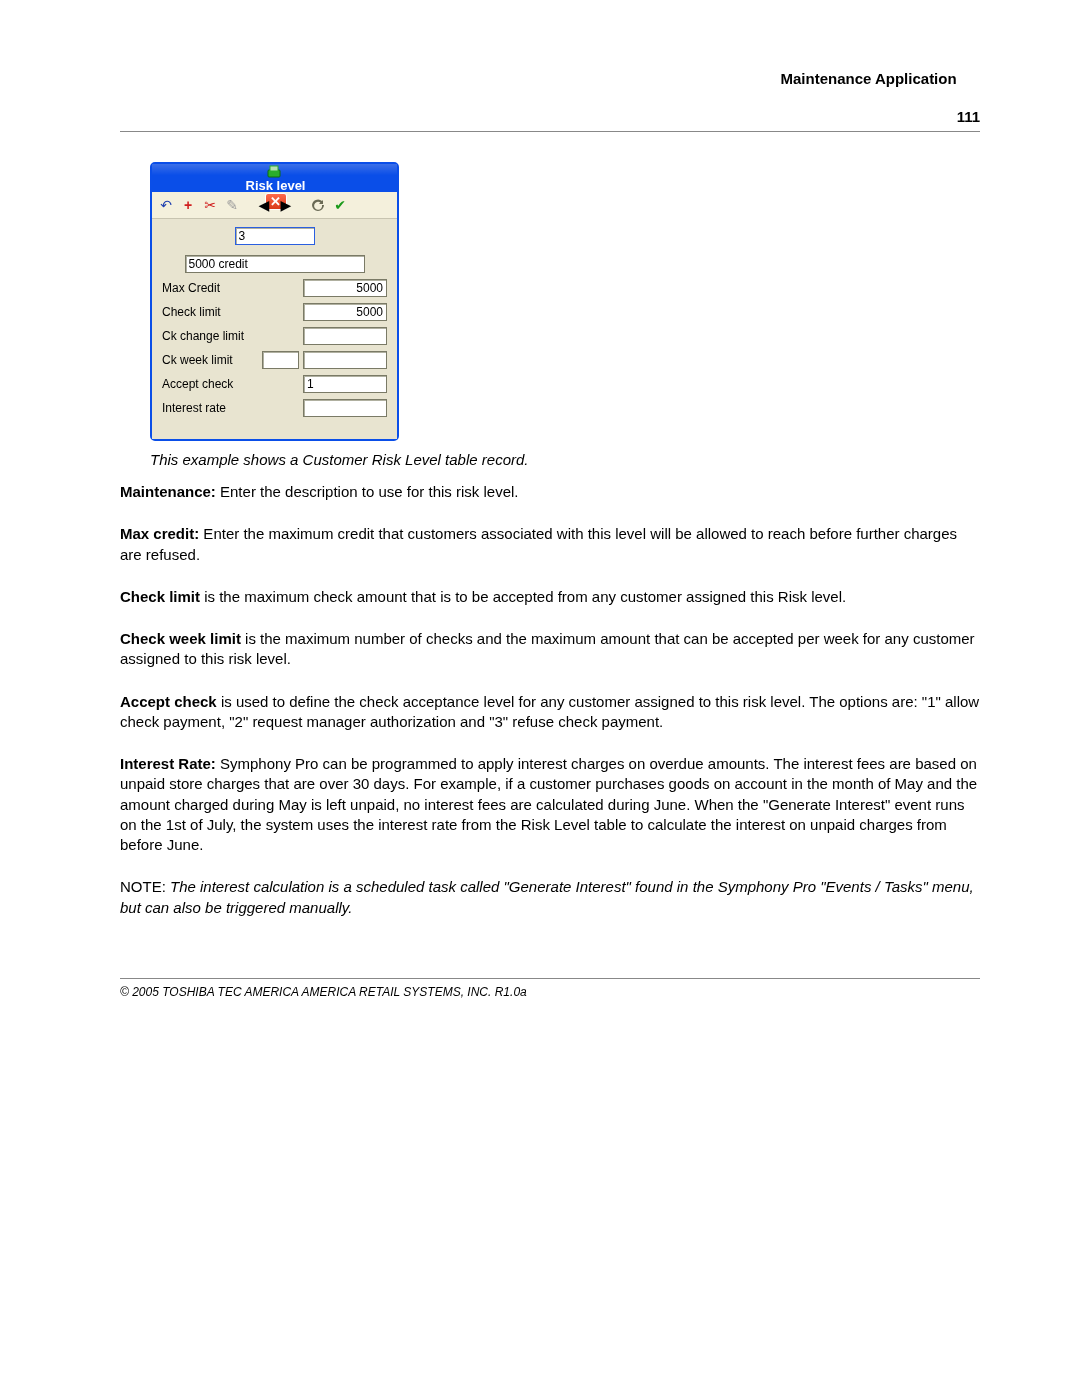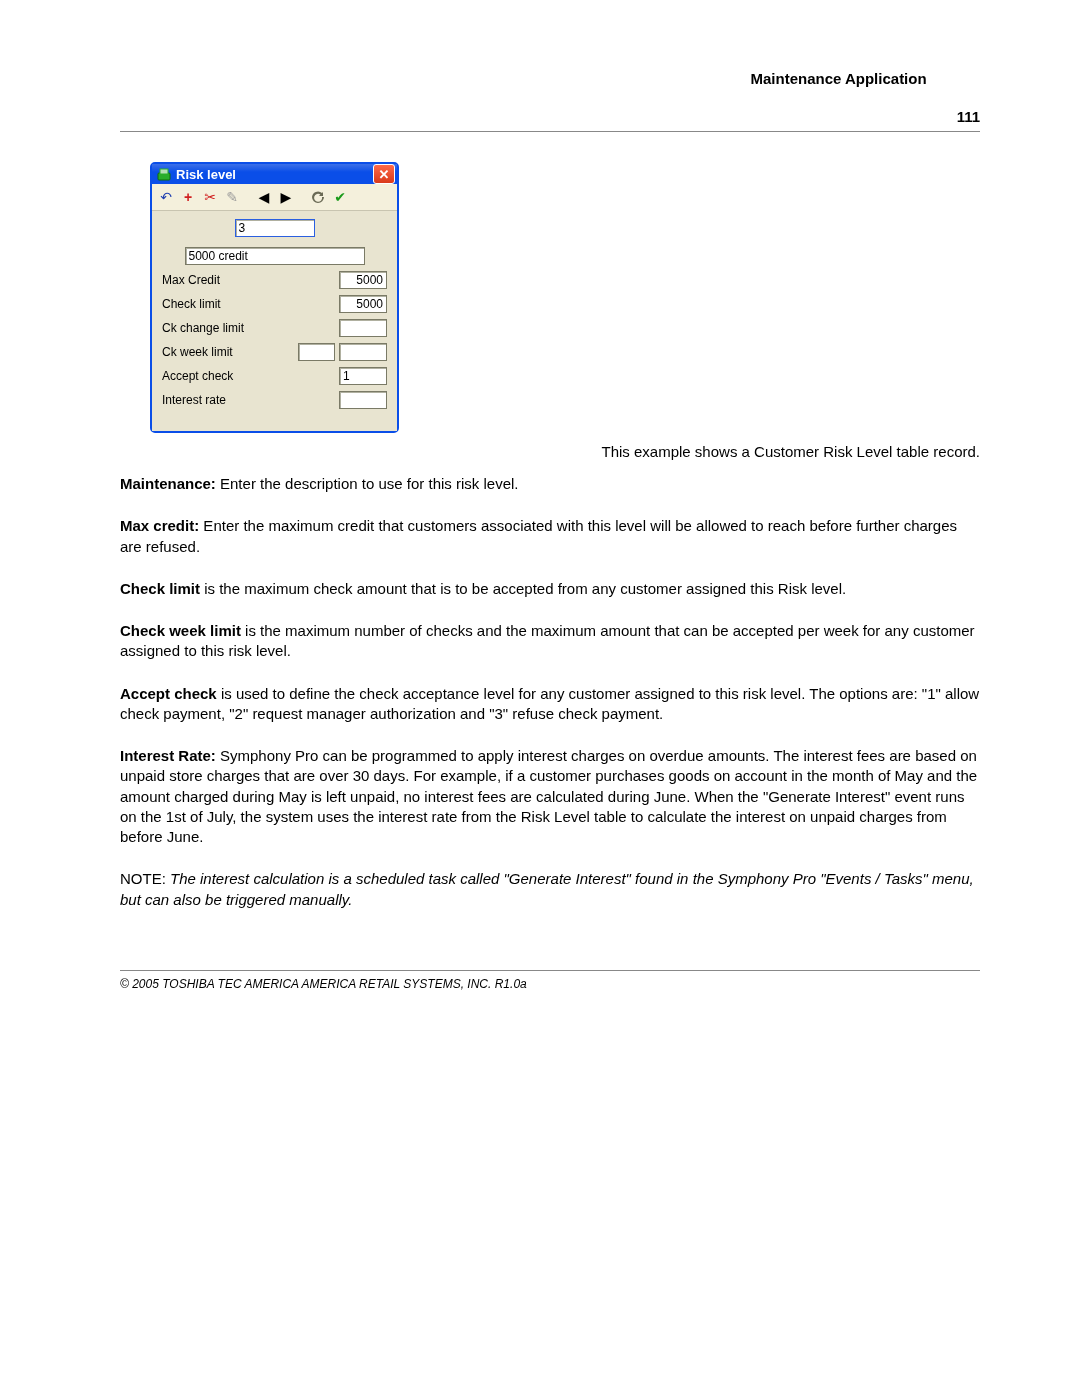--- a/index.html
+++ b/index.html
@@ -11,21 +11,20 @@
     color: #000;
     width: 1080px;
   }
   .page {
     padding: 70px 100px 40px 120px;
     box-sizing: border-box;
   }
   .header-row {
     display: flex;
     justify-content: flex-end;
-    gap: 30px;
     border-bottom: 1px solid #888;
     padding-bottom: 6px;
     margin-bottom: 30px;
     font-size: 15px;
   }
   .header-title { font-weight: bold; }
   .header-page { font-weight: bold; margin-top: 38px; }
 
   
   .dialog {
@@ -36,22 +35,23 @@
     margin-bottom: 10px;
     background: #e8e4d0;
     font-family: Tahoma, Arial, sans-serif;
     font-size: 12px;
   }
   .titlebar {
     background: linear-gradient(to bottom, #3b6fe8, #0a4ee8 40%, #0a4ee8);
     color: #fff;
     display: flex;
     align-items: center;
-    height: 20px;
+    height: 28px;
     padding: 0 2px 0 4px;
+    flex-direction: column;
   }
   .titlebar .tb-icon {
     width: 16px; height: 16px;
     margin-right: 4px;
     display: inline-flex;
     align-items: center; justify-content: center;
   }
   .titlebar-title { font-weight: bold; font-size: 13px; flex: 1; }
   .close-btn {
     width: 20px; height: 18px;
@@ -98,26 +98,26 @@
     height: 18px;
     text-align: right;
     padding: 0 3px;
     box-sizing: border-box;
     font-size: 12px;
     line-height: 16px;
   }
   .fld-left { text-align: left; }
   .fld-w80  { width: 80px; }
   .fld-w37  { width: 37px; }
-  .fld-w72  { width: 48px; }
+  .fld-w72  { width: 84px; }
   .fld-w155 { width: 180px; }
 
   .caption {
+    font-style: italic;
     margin: 8px 0 14px 30px;
-    text-align: right;
   }
 
   p { margin: 0 0 22px 0; line-height: 1.35; }
   b { font-weight: bold; }
   em { font-style: italic; }
 
   .footer {
     border-top: 1px solid #888;
     margin-top: 60px;
     padding-top: 6px;

